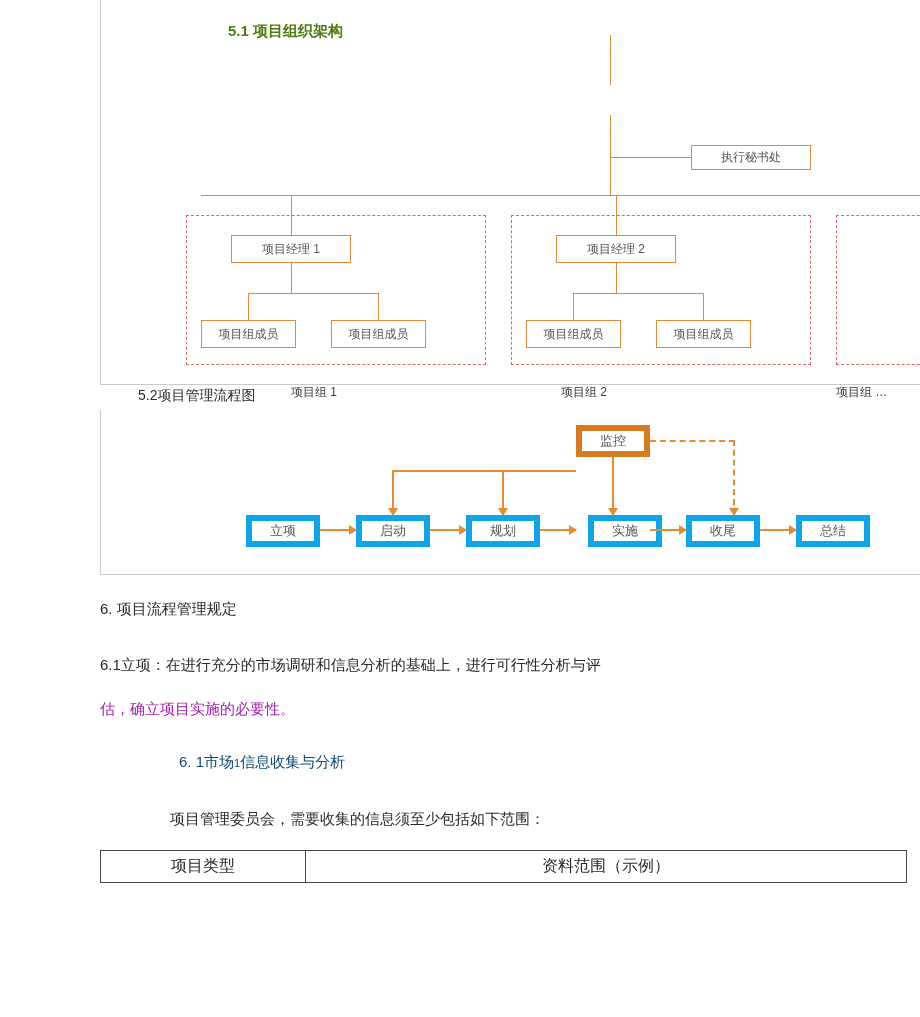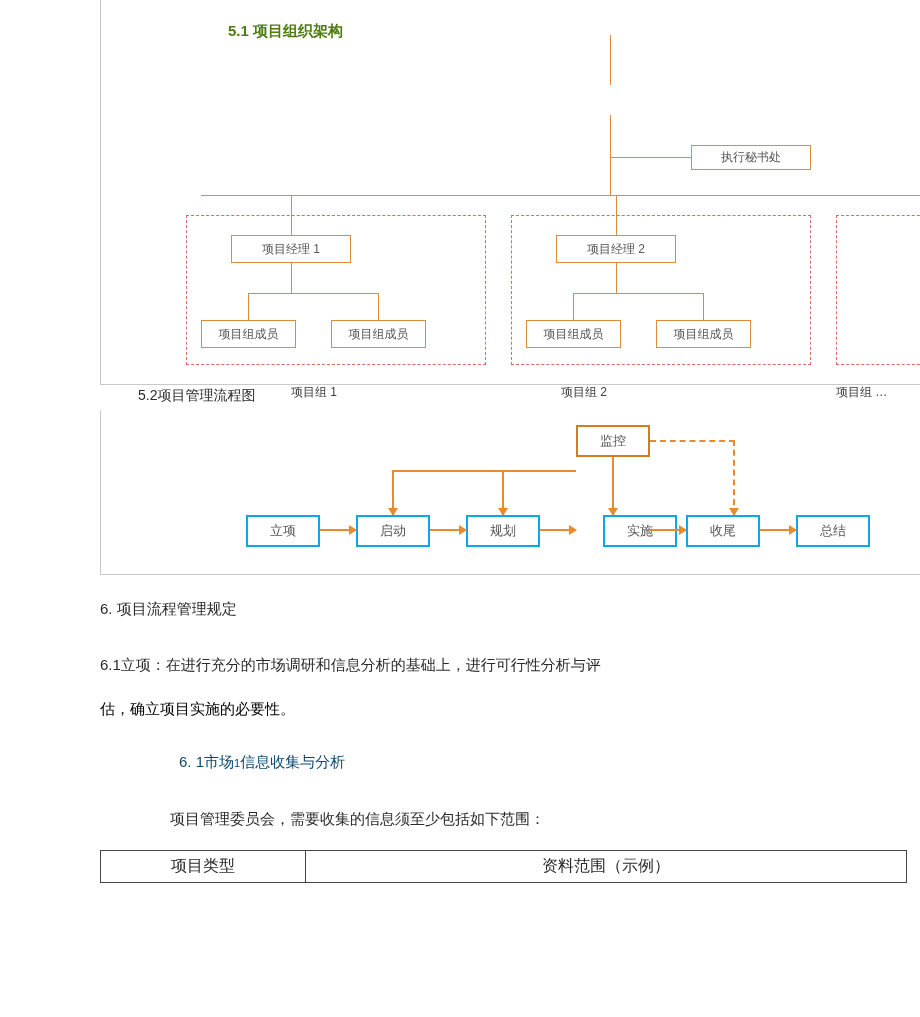--- a/index.html
+++ b/index.html
@@ -94,36 +94,36 @@
       left: 100px;
       top: 410px;
       width: 820px;
       height: 165px;
       border: 1px solid #c9c9c9;
       border-top: none;
       border-right: none;
     }
     .fbox {
       position: absolute;
-      border: 2px solid #0ea5e9;
+      border: 6px solid #0ea5e9;
       background: #fff;
       width: 74px;
       height: 32px;
       display: flex;
       align-items: center;
       justify-content: center;
       font-size: 13px;
       color: #555;
       top: 105px;
     }
     .fbox.monitor { top: 15px; left: 475px; border-color: #d87a1e; }
     .fb1 { left: 145px; }
     .fb2 { left: 255px; }
     .fb3 { left: 365px; }
-    .fb4 { left: 502px; }
+    .fb4 { left: 487px; }
     .fb5 { left: 585px; }
     .fb6 { left: 695px; }
     .farrow {
       position: absolute;
       top: 119px;
       width: 36px;
       height: 2px;
       background: #e88b2e;
     }
     .farrow::after {
@@ -191,21 +191,21 @@
       font-size: 15px;
       color: #2a2a2a;
       line-height: 2;
     }
     .para-61-cont {
       position: absolute;
       left: 100px;
       top: 700px;
       width: 750px;
       font-size: 15px;
-      color: #000000;
+      color: #a21caf;
     }
     .heading-611 {
       position: absolute;
       left: 138px;
       top: 753px;
       font-size: 15px;
       color: #0c4a6e;
       margin-left: 41px;
     }
     .heading-611 .sub { font-size: 11px; }

